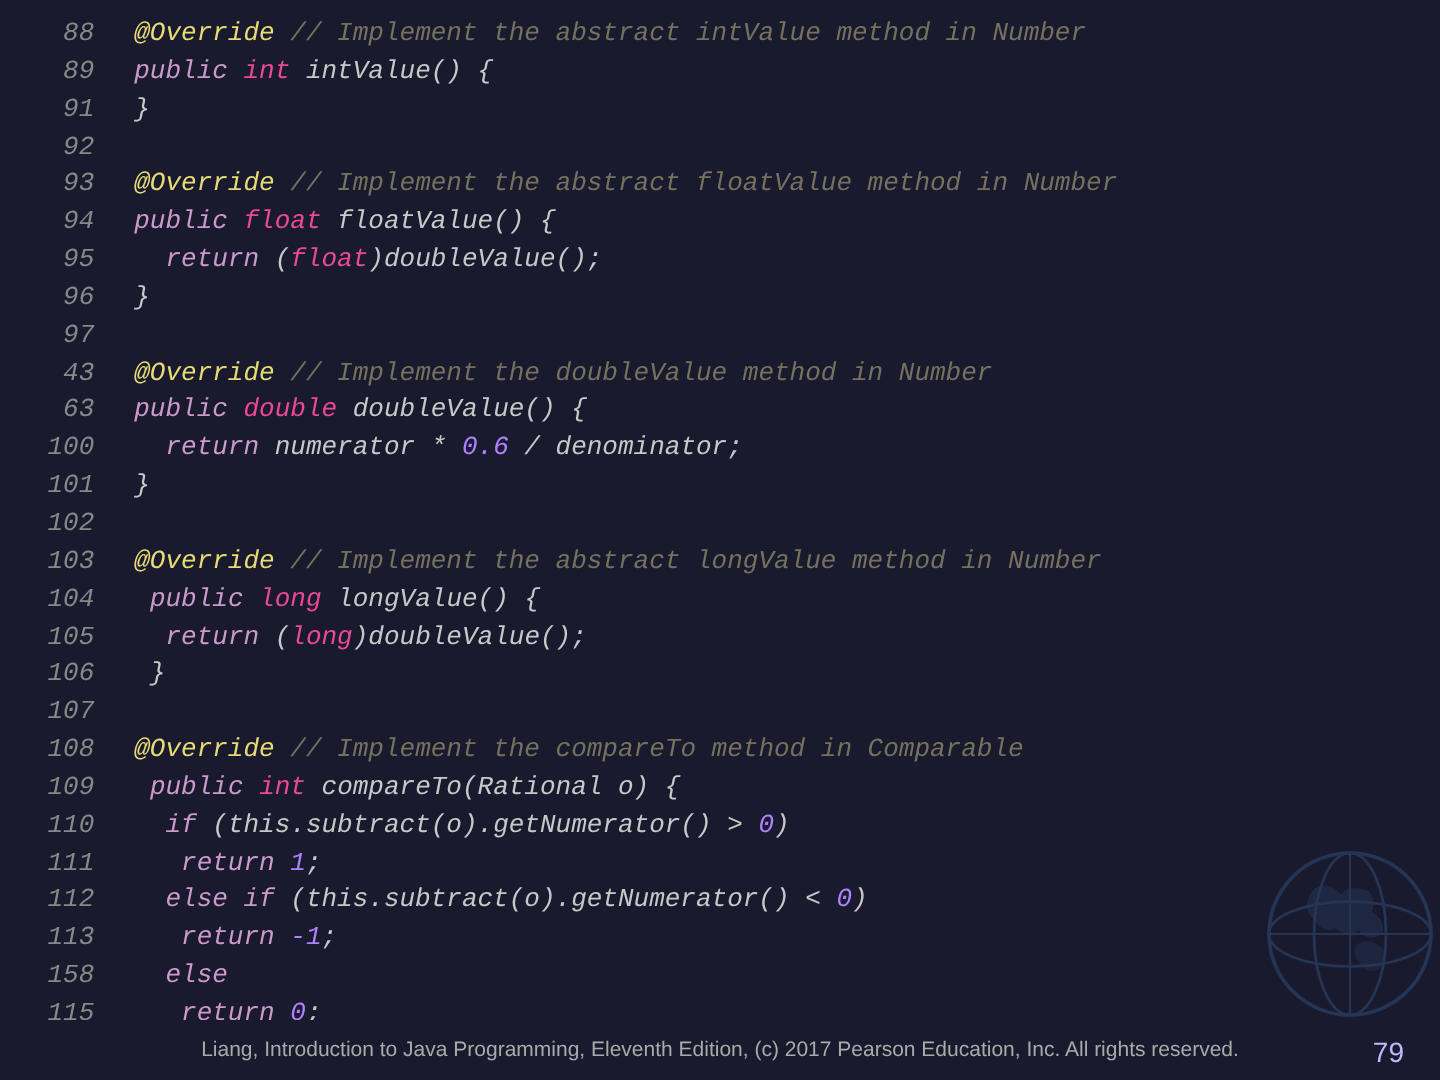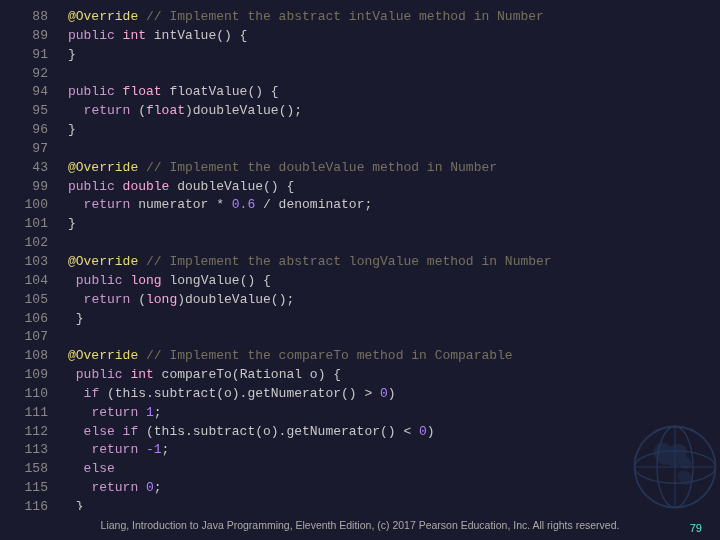--- a/index.html
+++ b/index.html
@@ -19,20 +19,21 @@
       background: #1a1a2e;
       position: relative;
       display: flex;
       flex-direction: column;
     }
 
     .code-area {
       flex: 1;
       padding: 8px 0 30px 0;
       overflow: hidden;
+      font-style: italic;
     }
 
     .code-table {
       width: 100%;
       border-collapse: collapse;
     }
 
     .line-num {
       color: #888;
       font-size: 13px;
@@ -49,21 +50,21 @@
       color: #c8c8c8;
       font-size: 13px;
       padding: 0 8px;
       vertical-align: top;
       white-space: pre;
       line-height: 1.45;
     }
 
     
     .kw { color: #cc99cd; }         
-    .kw-type { color: #f9a8d4; }    
+    .kw-type { color: #ec4899; }    
     .annotation { color: #e6db74; } 
     .comment { color: #75715e; }    
     .num { color: #ae81ff; }
 
     .footer {
       position: absolute;
       bottom: 0;
       left: 0;
       right: 0;
       height: 30px;
@@ -75,22 +76,22 @@
     }
 
     .footer-text {
       color: #aaa;
       font-size: 10.5px;
       font-family: Arial, sans-serif;
       text-align: center;
     }
 
     .page-num {
-      color: #5eead4;
-      font-size: 11px;
+      color: #c4b5fd;
+      font-size: 14px;
       font-family: Arial, sans-serif;
       position: absolute;
       right: 18px;
       bottom: 6px;
       text-align: center;
     }
 
     
     .globe-watermark {
       position: absolute;
@@ -135,20 +136,24 @@
         <tr>
           <td class="line-num">91</td>
           <td class="line-code">}</td>
         </tr>
 
         <tr>
           <td class="line-num">92</td>
           <td class="line-code"></td>
         </tr>
 
+        <tr>
+          <td class="line-num">93</td>
+          <td class="line-code"><span class="annotation">@Override</span> <span class="comment">// Implement the abstract floatValue method in Number</span></td>
+        </tr>
 
         <tr>
           <td class="line-num">94</td>
           <td class="line-code"><span class="kw">public</span> <span class="kw-type">float</span> floatValue() {</td>
         </tr>
 
         <tr>
           <td class="line-num">95</td>
           <td class="line-code">  <span class="kw">return</span> (<span class="kw-type">float</span>)doubleValue();</td>
         </tr>
@@ -162,21 +167,21 @@
           <td class="line-num">97</td>
           <td class="line-code"></td>
         </tr>
 
         <tr>
           <td class="line-num">43</td>
           <td class="line-code"><span class="annotation">@Override</span> <span class="comment">// Implement the doubleValue method in Number</span></td>
         </tr>
 
         <tr>
-          <td class="line-num">99</td>
+          <td class="line-num">63</td>
           <td class="line-code"><span class="kw">public</span> <span class="kw-type">double</span> doubleValue() {</td>
         </tr>
 
         <tr>
           <td class="line-num">100</td>
           <td class="line-code">  <span class="kw">return</span> numerator * <span class="num">0.6</span> / denominator;</td>
         </tr>
 
         <tr>
           <td class="line-num">101</td>

